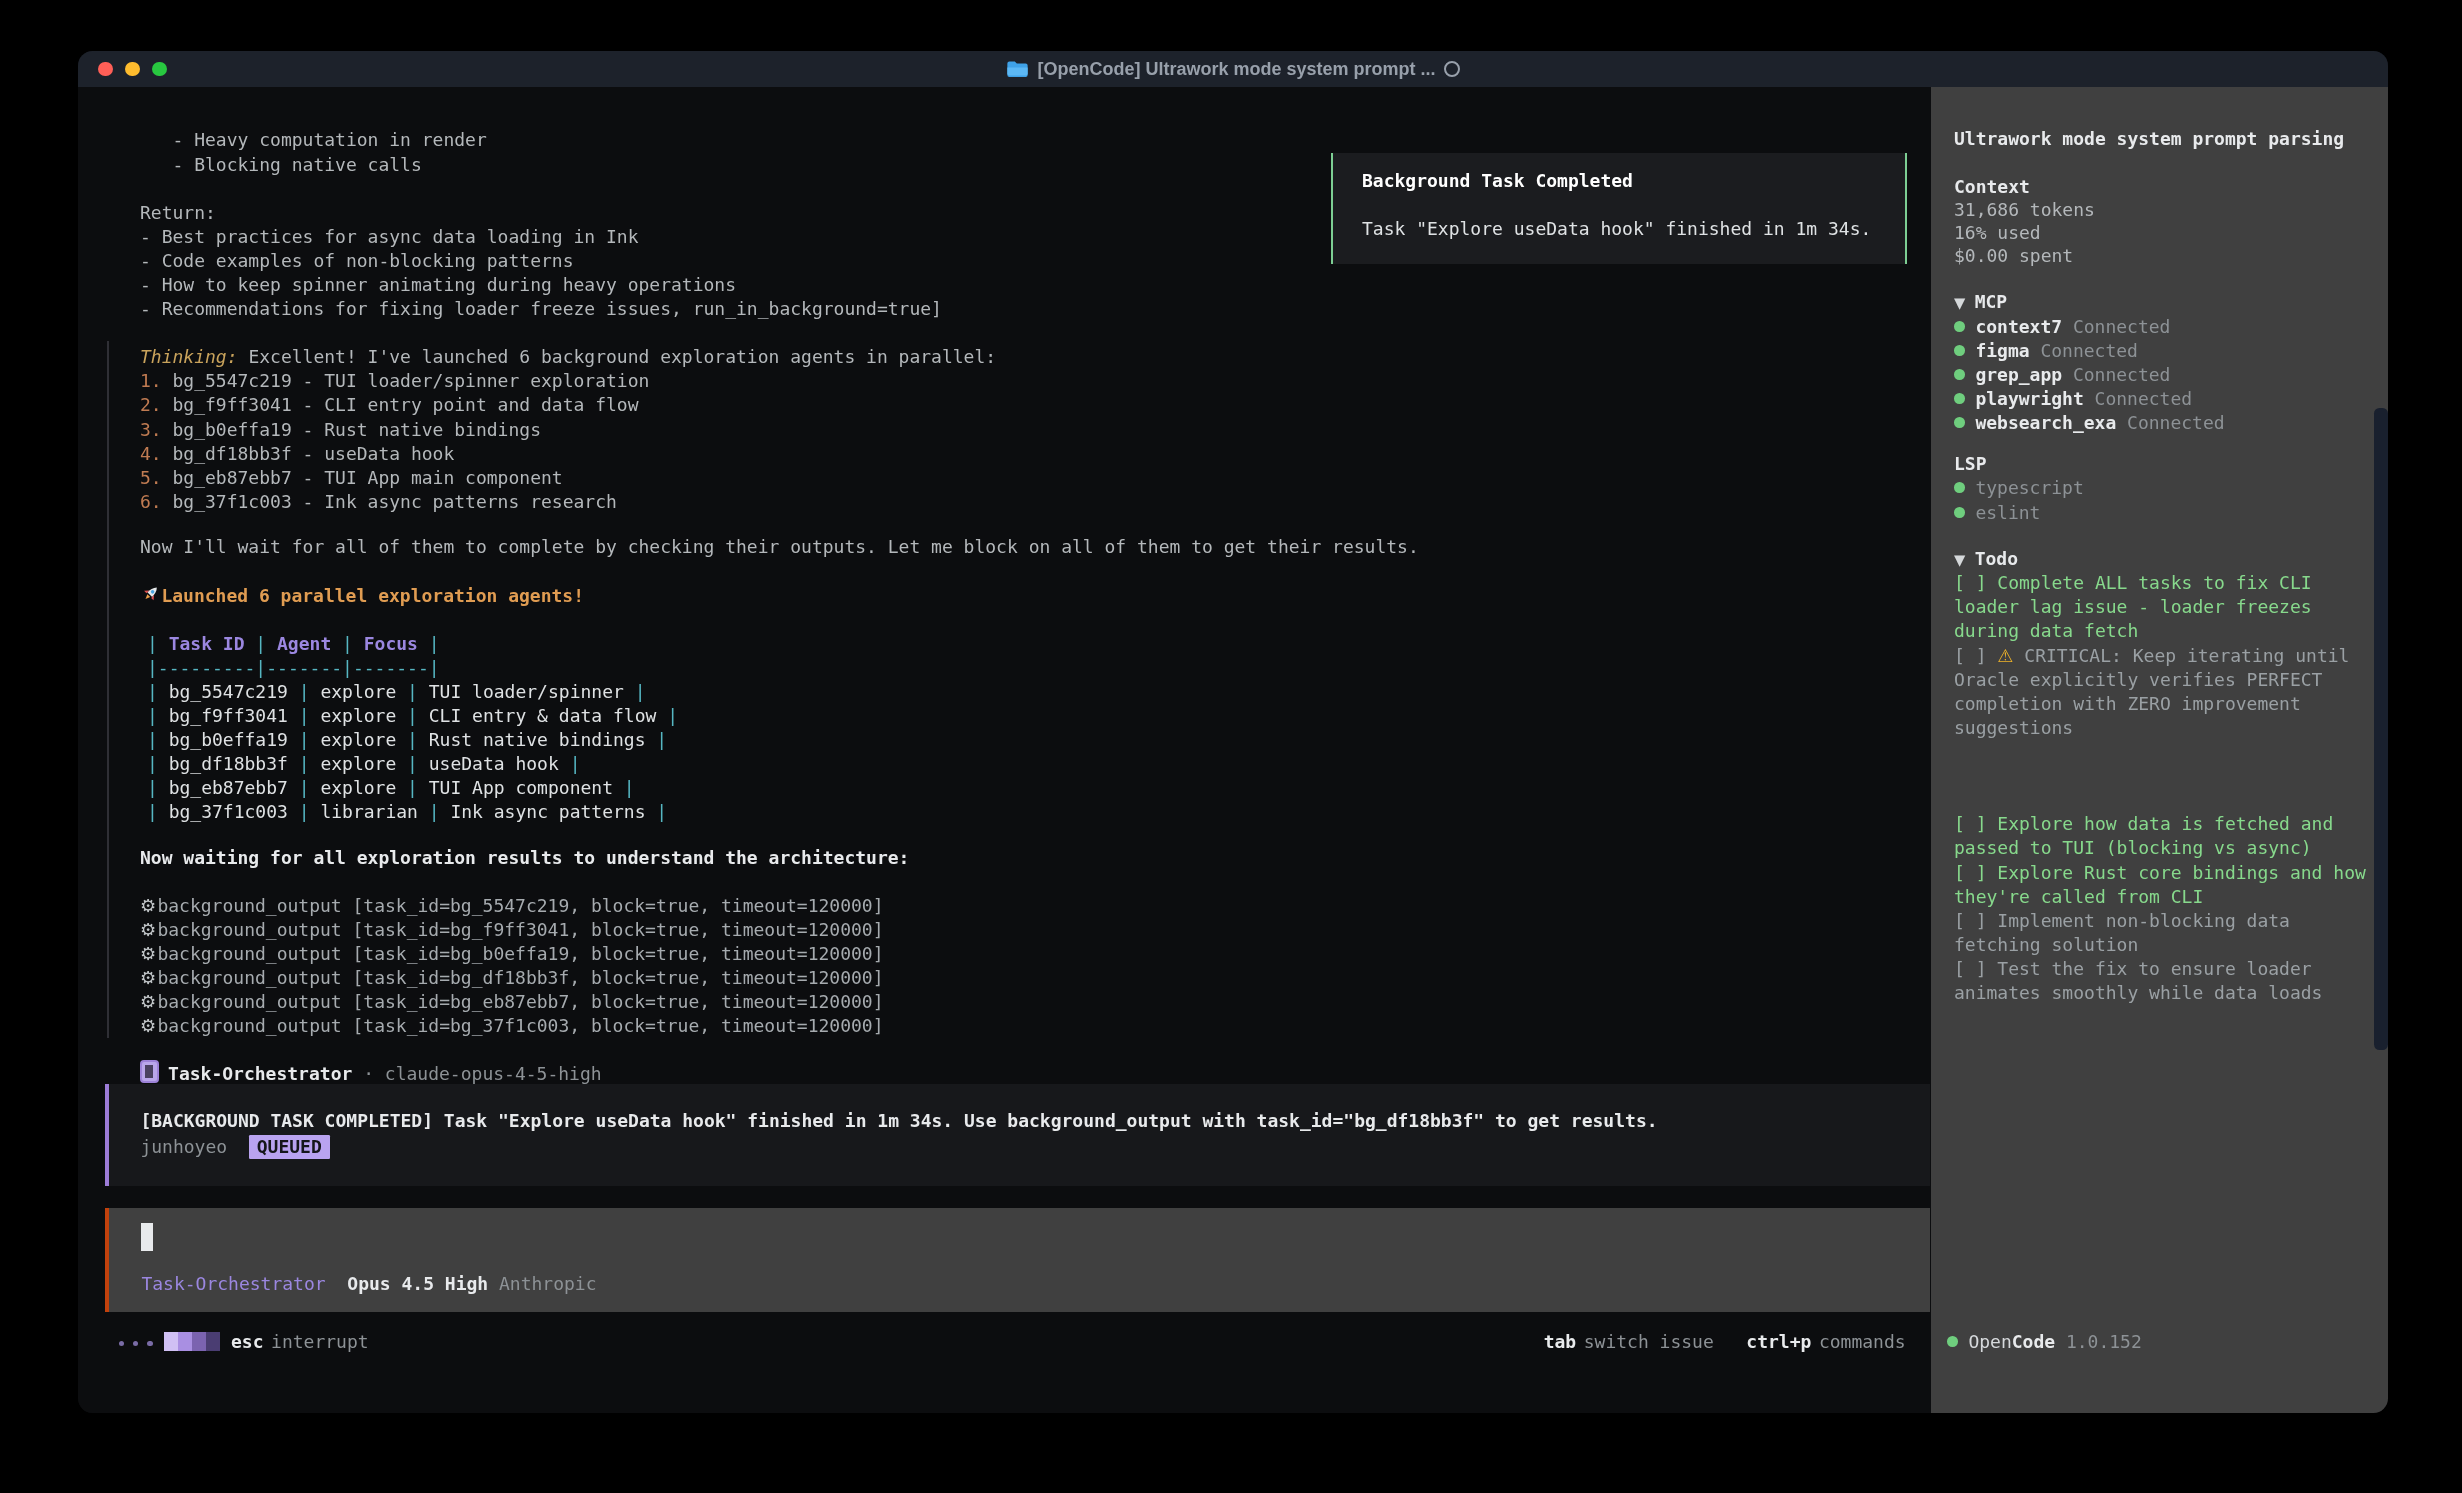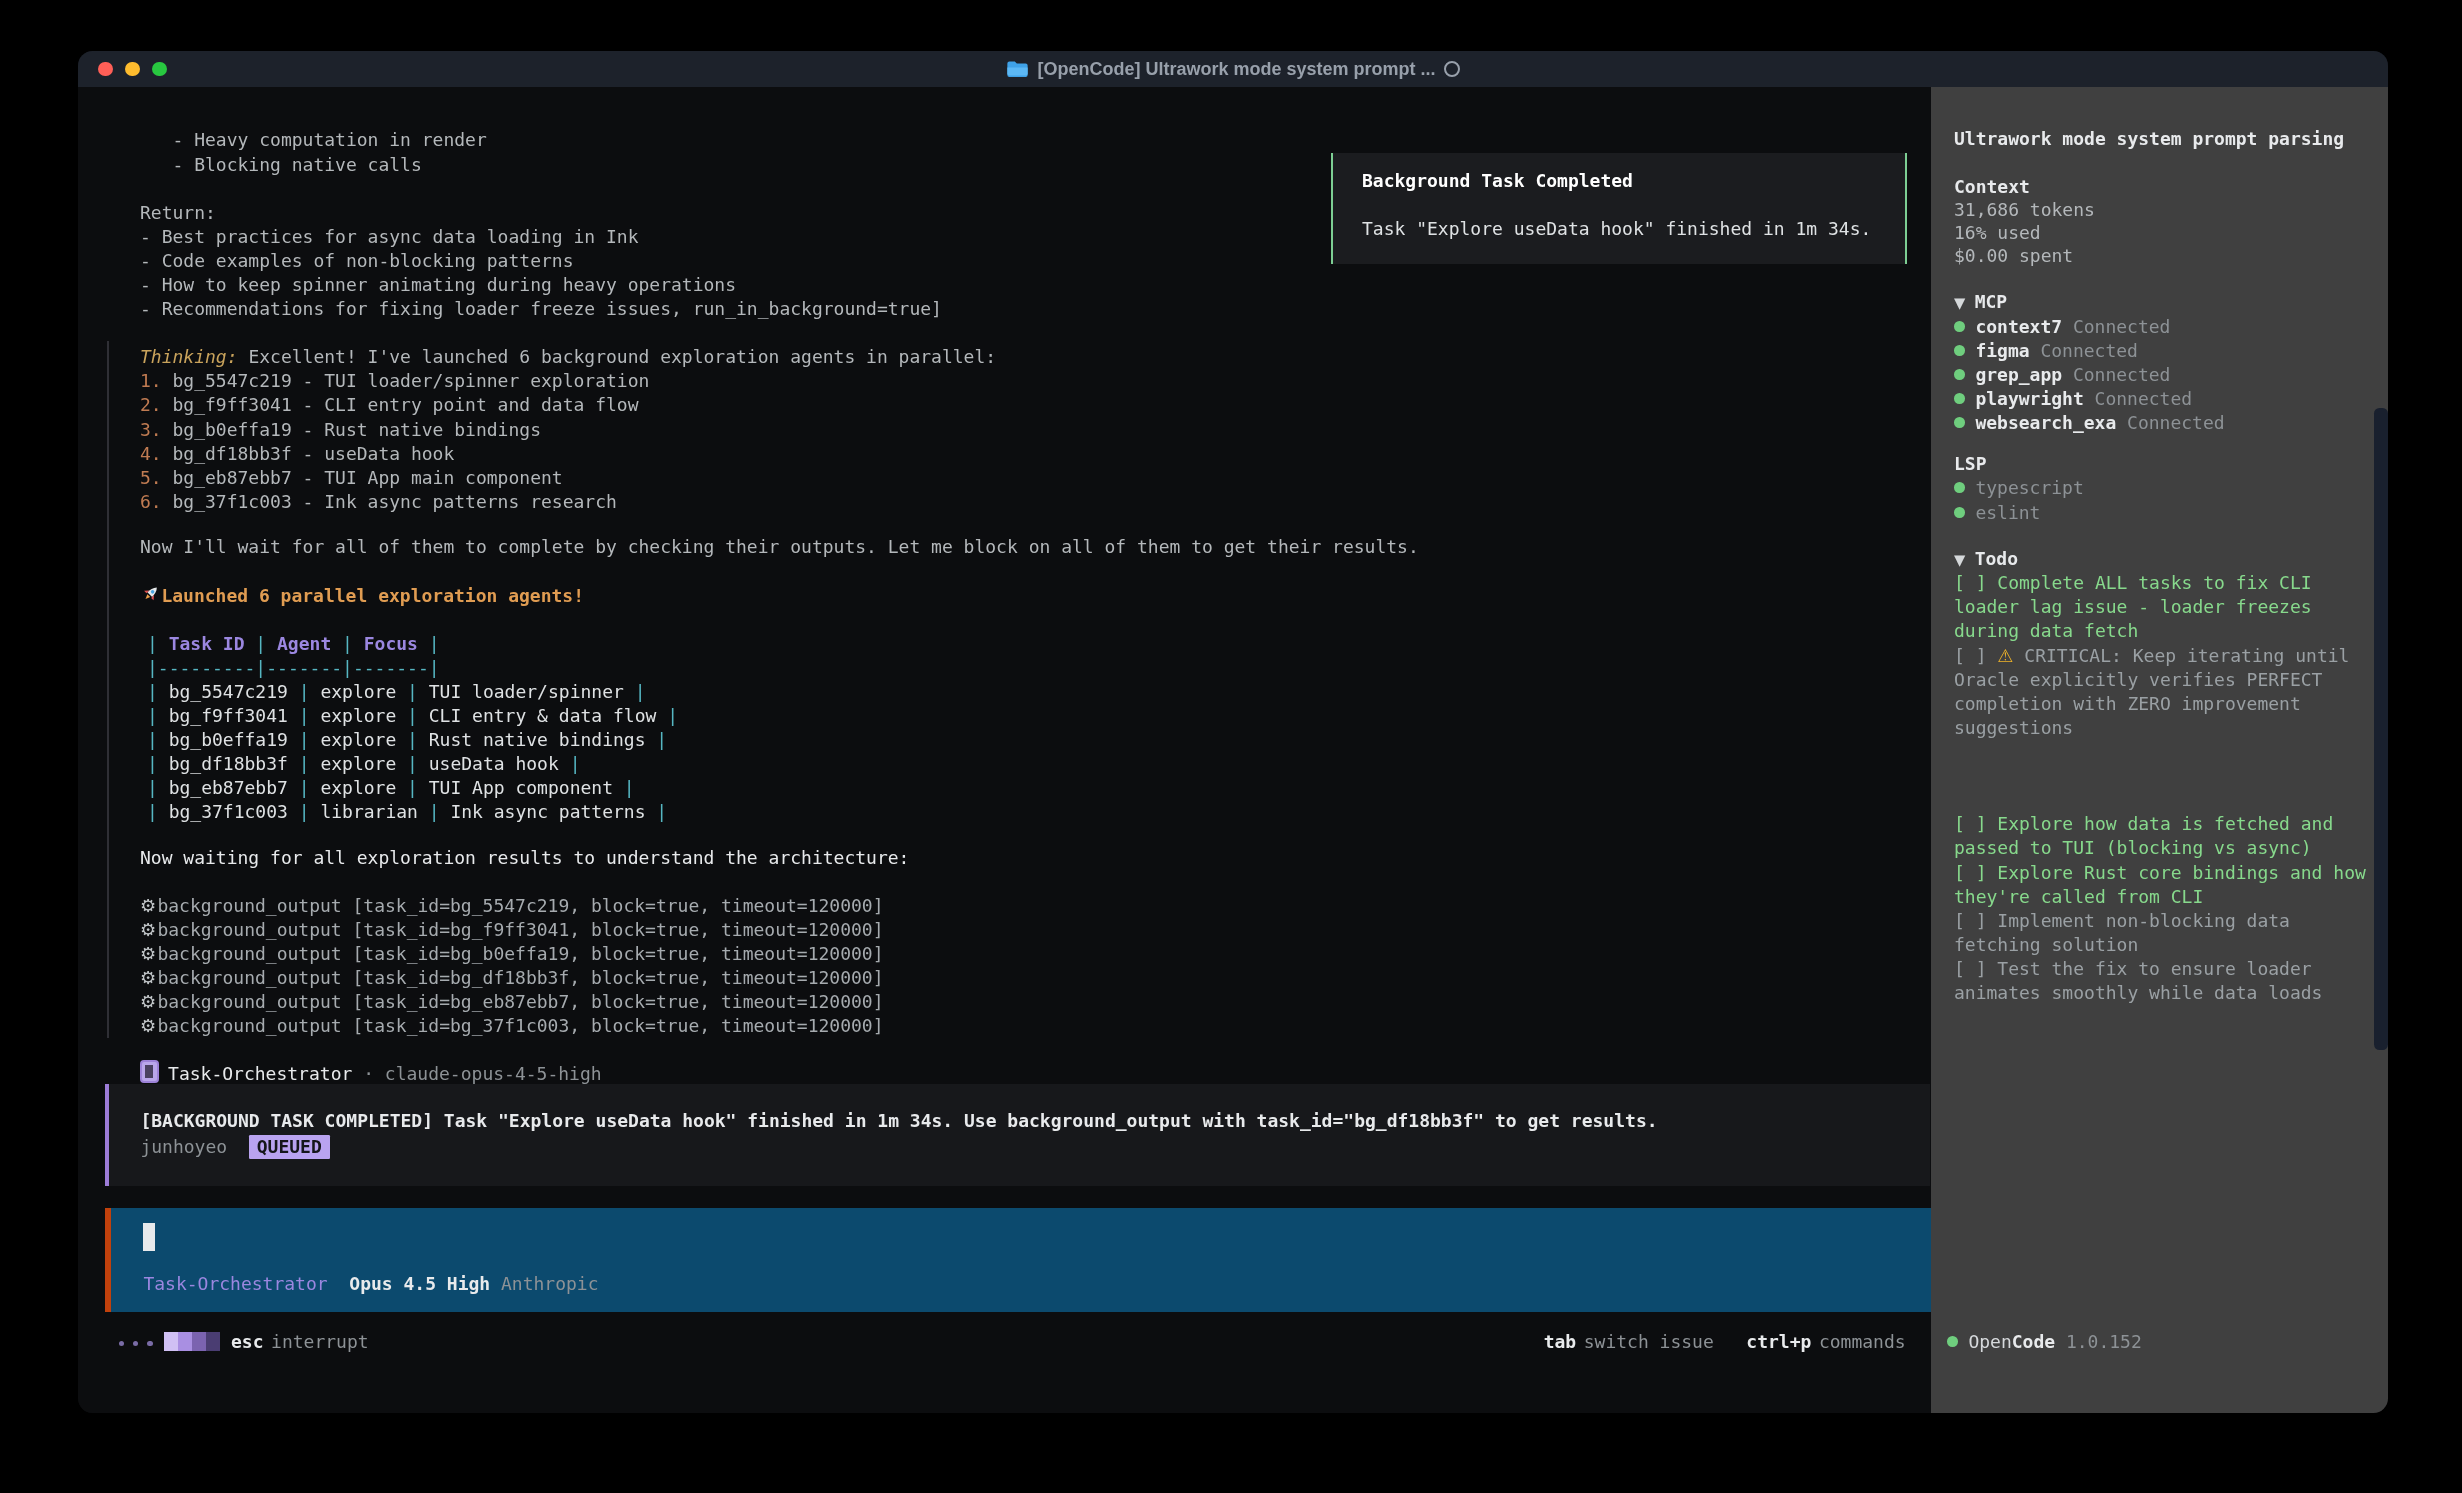--- a/index.html
+++ b/index.html
@@ -11,41 +11,41 @@
   .t-zoom{left:74px;background:#28c840;}
   .titlewrap{position:absolute;left:0;top:0;width:100%;height:36px;display:flex;align-items:center;justify-content:center;gap:8px;}
   .titletext{font:bold 18px/36px "Liberation Sans",sans-serif;color:#98a0ab;}
   .ring{width:12px;height:12px;border:2px solid #98a0ab;border-radius:50%;}
   .main{position:absolute;left:0;top:36px;width:1853px;height:1326px;background:#0c0d0f;}
   .sidebar{position:absolute;left:1853px;top:36px;width:458px;height:1326px;background:#404040;}
   .ln{position:absolute;left:62px;white-space:pre;font:18px/24px "DejaVu Sans Mono",monospace;color:#b4b8bb;}
   .tln{left:69px;}
   .g{color:#b4b8bb;}
   .dim{color:#8d9296;}
-  .w{color:#e8eaec;font-weight:normal;}
+  .w{color:#e8eaec;font-weight:bold;}
   .gold{color:#c9a35c;font-style:italic;margin-right:1ch;}
   .num{color:#c07b52;margin-right:1ch;}
   .orange{color:#e09c52;font-weight:bold;}
   .cyan{color:#56b6c2;}
   .tc{padding:0 1ch;color:#dfe2e4;}
   .th{padding:0 1ch;color:#9b87e0;font-weight:bold;}
   .gear{color:#c2c6c9;font-family:"DejaVu Sans",sans-serif;margin-right:1.3px;}
   .toolname{color:#a6abaf;margin-right:1ch;}
   .toolargs{color:#a6abaf;}
   .msgborder{position:absolute;left:29px;top:254px;width:2px;height:697px;background:#2f2f35;}
   .orchicon{display:inline-block;width:14.7px;height:19px;border:2px solid #9d82d8;border-radius:4px;background:#b9a6ea;position:relative;vertical-align:-3.3px;margin-right:9.4px;}
   .orchicon i{position:absolute;left:3.3px;top:3.3px;right:3.3px;bottom:3.3px;background:#4a4161;}
   .toast{position:absolute;left:1253px;top:66px;width:572px;height:111px;background:#1b1c1f;border-left:2.7px solid #7dce93;border-right:2.7px solid #7dce93;}
   .toast .ttl{position:absolute;left:29px;top:16px;white-space:pre;font:bold 18px/24px "DejaVu Sans Mono",monospace;color:#ffffff;}
   .toast .bdy{position:absolute;left:29px;top:64px;white-space:pre;font:18px/24px "DejaVu Sans Mono",monospace;color:#dfe2e4;}
   .cbox{position:absolute;left:27.4px;top:997px;width:1821px;height:102px;background:#17181b;border-left:4px solid #9d7cd8;}
   .cbox .l1{position:absolute;left:31px;top:25.4px;white-space:pre;font:bold 18px/24px "DejaVu Sans Mono",monospace;color:#e8eaec;}
   .cbox .l2{position:absolute;left:31px;top:51px;white-space:pre;font:18px/24px "DejaVu Sans Mono",monospace;color:#8d9296;}
   .badge{display:inline-block;background:#b9a3f0;color:#15161a;font-weight:bold;padding:0 8px;margin-left:2ch;border-radius:1.3px;}
-  .inputbox{position:absolute;left:27.4px;top:1121px;width:1821px;height:104px;background:#0c4a6e;border-left:6px solid #c2410c;}
+  .inputbox{position:absolute;left:27.4px;top:1121px;width:1821px;height:104px;background:#404040;border-left:4px solid #c2410c;}
   .cursor{position:absolute;left:32px;top:14.7px;width:11.4px;height:28px;background:#e8eaec;}
   .agentrow{position:absolute;left:32px;top:64px;white-space:pre;font:18px/24px "DejaVu Sans Mono",monospace;}
   .agentrow .an{color:#9b87e0;margin-right:2ch;}
   .agentrow .am{color:#e8eaec;font-weight:bold;margin-right:1ch;}
   .agentrow .ap{color:#8d9296;}
   .statusrow{position:absolute;left:0;top:1243px;width:1853px;height:29px;font:18px/24px "DejaVu Sans Mono",monospace;}
   .dots{position:absolute;left:41px;top:10.7px;display:flex;gap:8.7px;}
   .dots b{width:5.4px;height:5.4px;border-radius:50%;background:#7a6ca6;}
   .blocks{position:absolute;left:86px;top:2px;display:flex;}
   .blocks b{width:14px;height:19.4px;}

